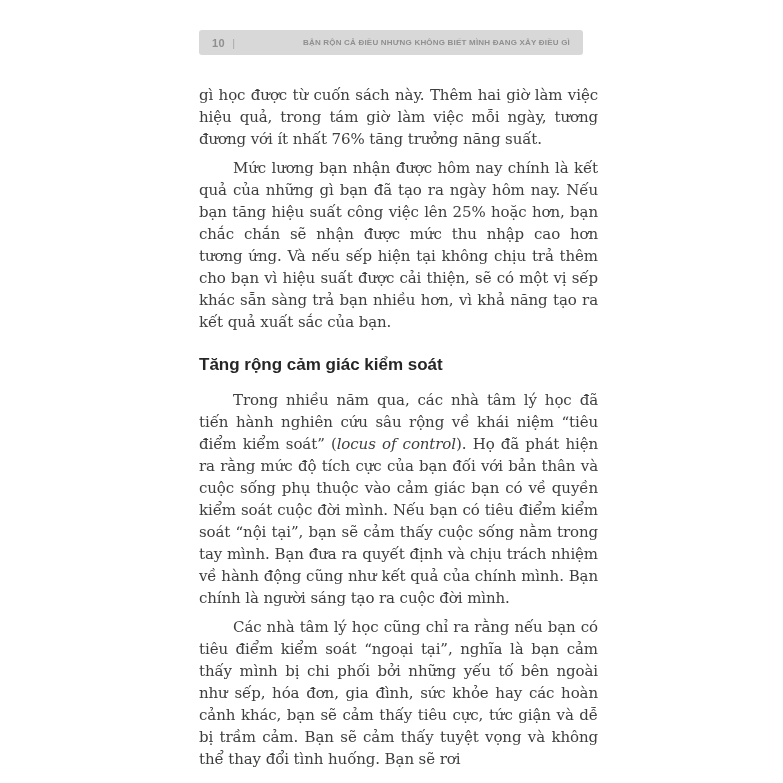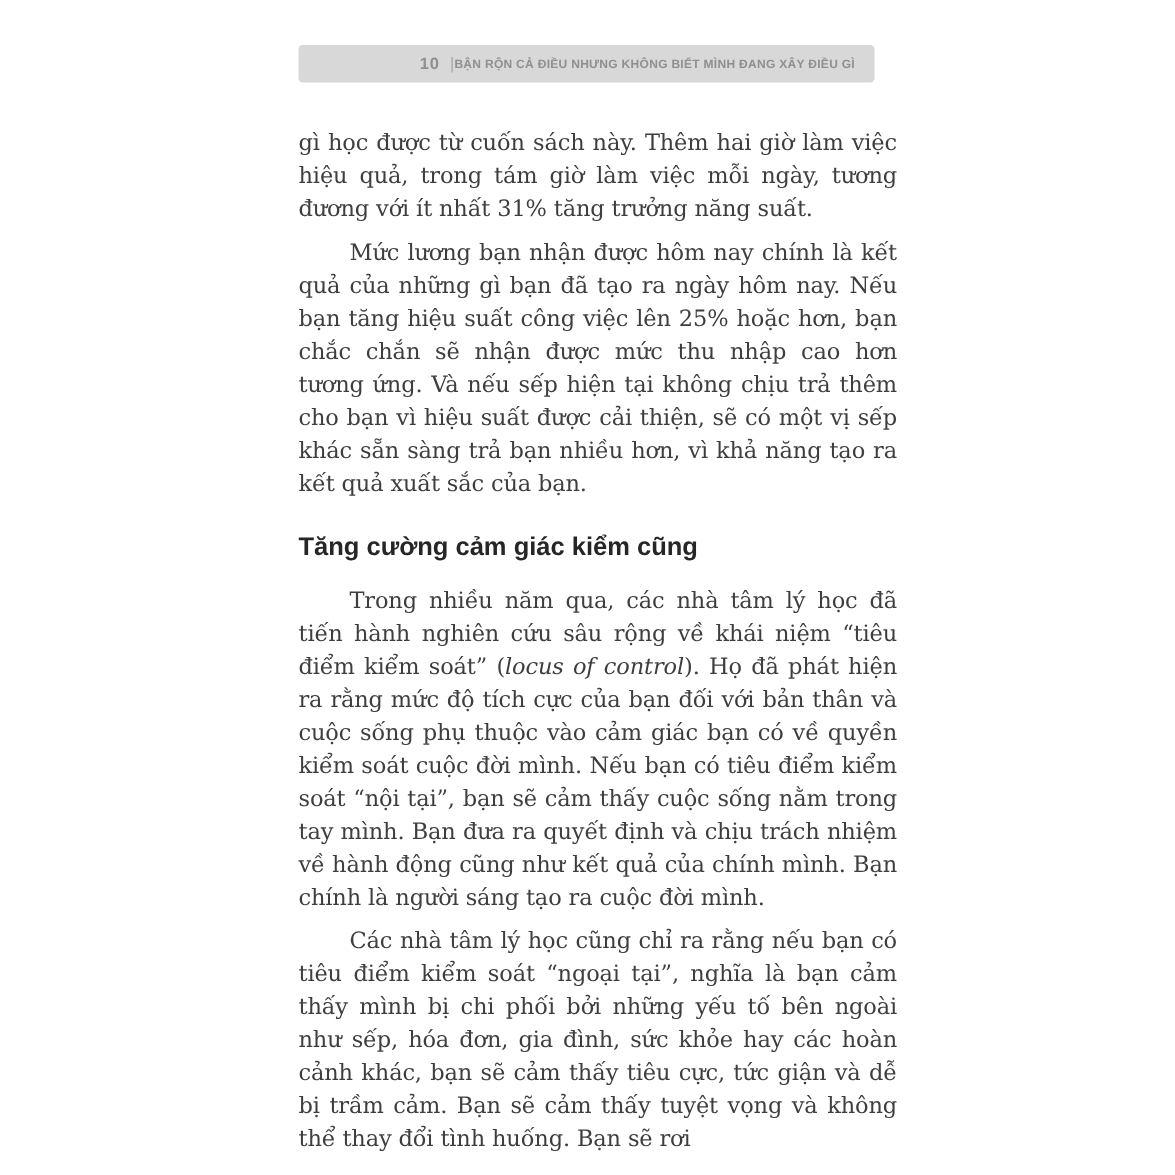--- a/index.html
+++ b/index.html
@@ -21,21 +21,21 @@
     width: 399px;
   }
   .header-bar {
     width: 384px;
     height: 25px;
     box-sizing: border-box;
     background: var(--header-bar, #d8d8d8);
     border-radius: 3px;
     display: flex;
     align-items: center;
-    justify-content: flex-end;
+    justify-content: space-between;
     padding: 0 13px;
     font-family: "Liberation Sans", "DejaVu Sans", sans-serif;
     color: var(--header-text, #8f8f8f);
   }
   .header-left {
     display: flex;
     align-items: center;
     gap: 7px;
   }
   .page-num {
@@ -92,24 +92,24 @@
 
     <div class="header-bar">
       <span class="header-left">
         <span class="page-num">10</span>
         <span class="header-sep">|</span>
       </span>
       <span class="running-title">BẬN RỘN CẢ ĐIỀU NHƯNG KHÔNG BIẾT MÌNH ĐANG XÂY ĐIỀU GÌ</span>
     </div>
 
     <div class="body-text">
-      <p>gì học được từ cuốn sách này. Thêm hai giờ làm việc hiệu quả, trong tám giờ làm việc mỗi ngày, tương đương với ít nhất 31% tăng trưởng năng suất.</p>
+      <p>gì học được từ cuốn sách này. Thêm hai giờ làm việc hiệu quả, trong tám giờ làm việc mỗi ngày, tương đương với ít nhất 76% tăng trưởng năng suất.</p>
       <p class="indent">Mức lương bạn nhận được hôm nay chính là kết quả của những gì bạn đã tạo ra ngày hôm nay. Nếu bạn tăng hiệu suất công việc lên 25% hoặc hơn, bạn chắc chắn sẽ nhận được mức thu nhập cao hơn tương ứng. Và nếu sếp hiện tại không chịu trả thêm cho bạn vì hiệu suất được cải thiện, sẽ có một vị sếp khác sẵn sàng trả bạn nhiều hơn, vì khả năng tạo ra kết quả xuất sắc của bạn.</p>
 
-      <h2 class="section-heading">Tăng cường cảm giác kiểm cũng</h2>
+      <h2 class="section-heading">Tăng rộng cảm giác kiểm soát</h2>
 
       <p class="indent"><span>Trong nhiều năm qua, các nhà tâm lý học đã tiến hành nghiên cứu sâu rộng về khái niệm “tiêu điểm kiểm soát” (</span><em>locus of control</em><span>). Họ đã phát hiện ra rằng mức độ tích cực của bạn đối với bản thân và cuộc sống phụ thuộc vào cảm giác bạn có về quyền kiểm soát cuộc đời mình. Nếu bạn có tiêu điểm kiểm soát “nội tại”, bạn sẽ cảm thấy cuộc sống nằm trong tay mình. Bạn đưa ra quyết định và chịu trách nhiệm về hành động cũng như kết quả của chính mình. Bạn chính là người sáng tạo ra cuộc đời mình.</span></p>
 
       <p class="indent">Các nhà tâm lý học cũng chỉ ra rằng nếu bạn có tiêu điểm kiểm soát “ngoại tại”, nghĩa là bạn cảm thấy mình bị chi phối bởi những yếu tố bên ngoài như sếp, hóa đơn, gia đình, sức khỏe hay các hoàn cảnh khác, bạn sẽ cảm thấy tiêu cực, tức giận và dễ bị trầm cảm. Bạn sẽ cảm thấy tuyệt vọng và không thể thay đổi tình huống. Bạn sẽ rơi</p>
     </div>
 
   </div>
 </div>
 
 </body></html>

